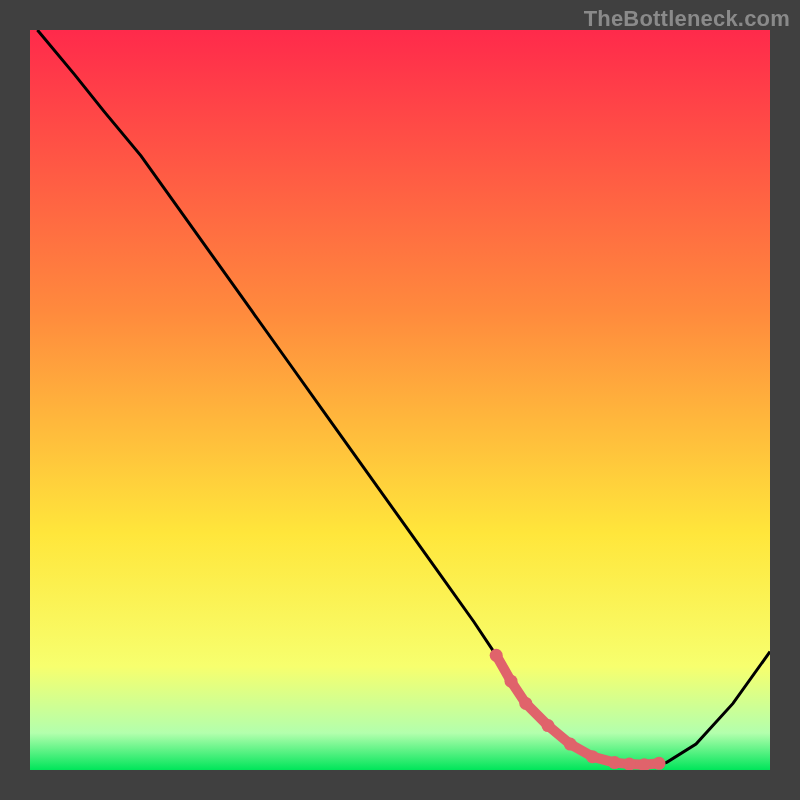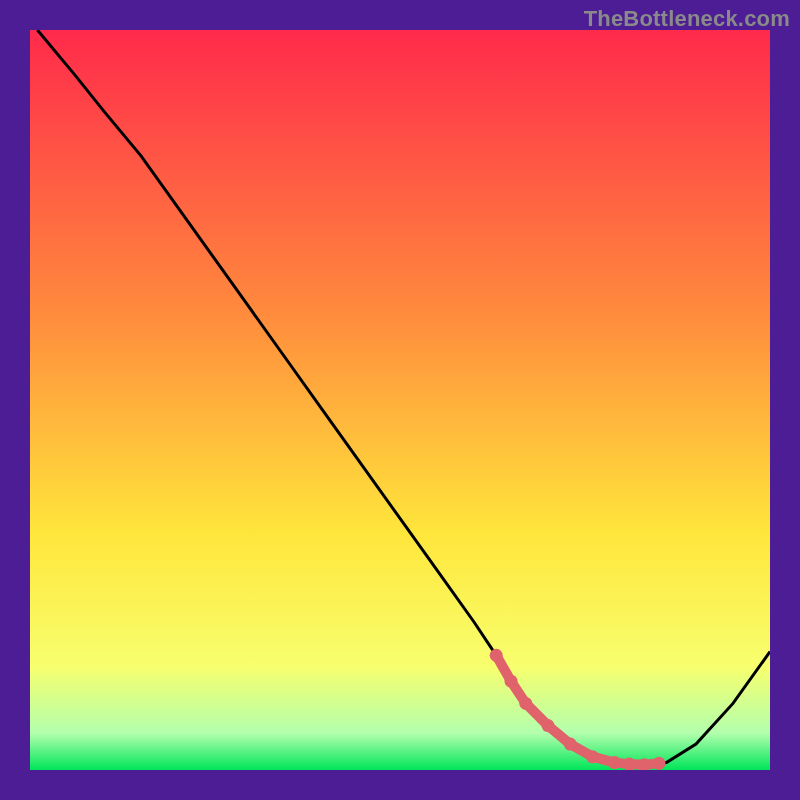--- a/index.html
+++ b/index.html
@@ -9,21 +9,21 @@
     height: 800px;
     background: #000;
     overflow: hidden;
   }
   .frame {
     position: absolute;
     left: 0;
     top: 0;
     width: 800px;
     height: 800px;
-    background: #4c1d95;
+    background: #404040;
   }
   .plot {
     position: absolute;
     left: 30px;
     top: 30px;
     width: 740px;
     height: 740px;
     overflow: hidden;
   }
   .watermark {

